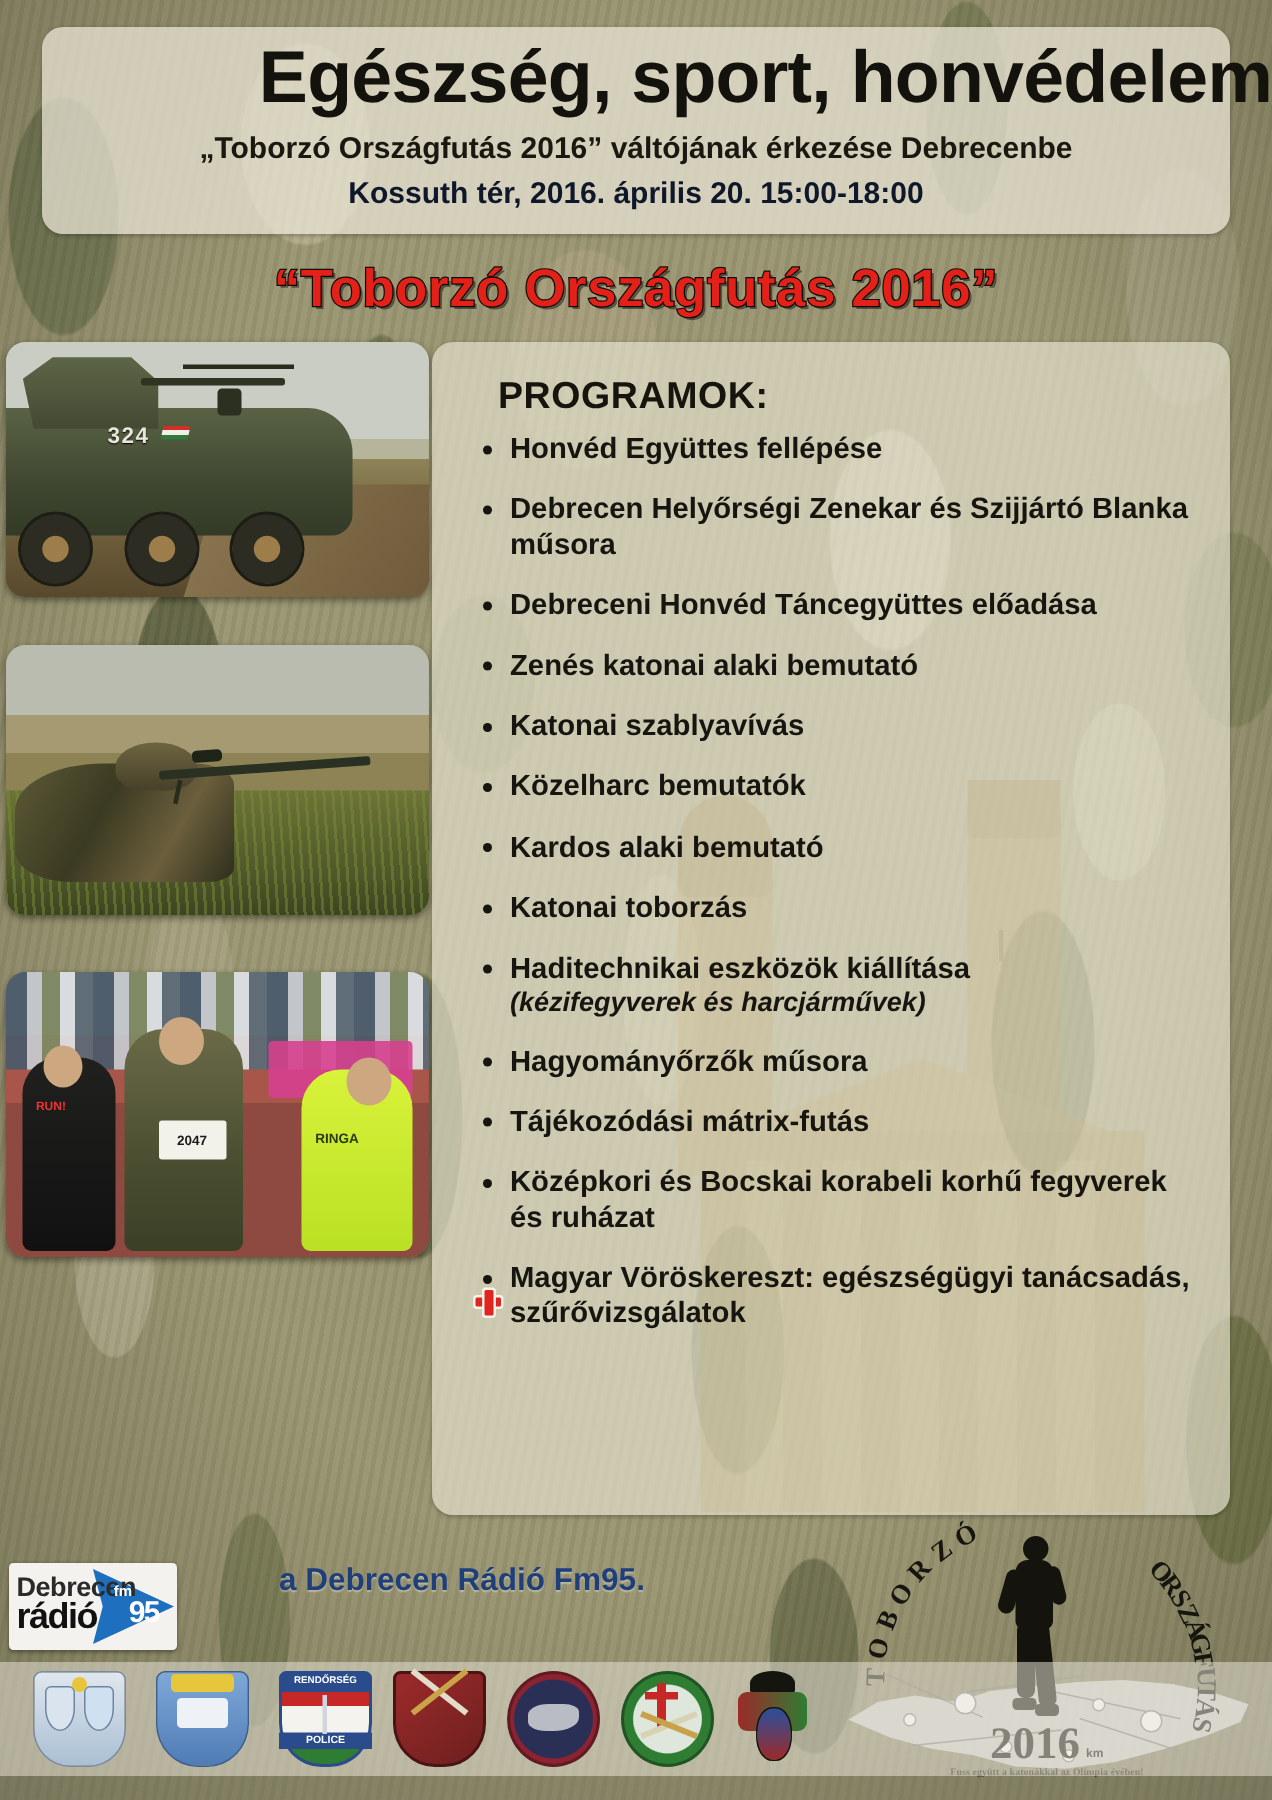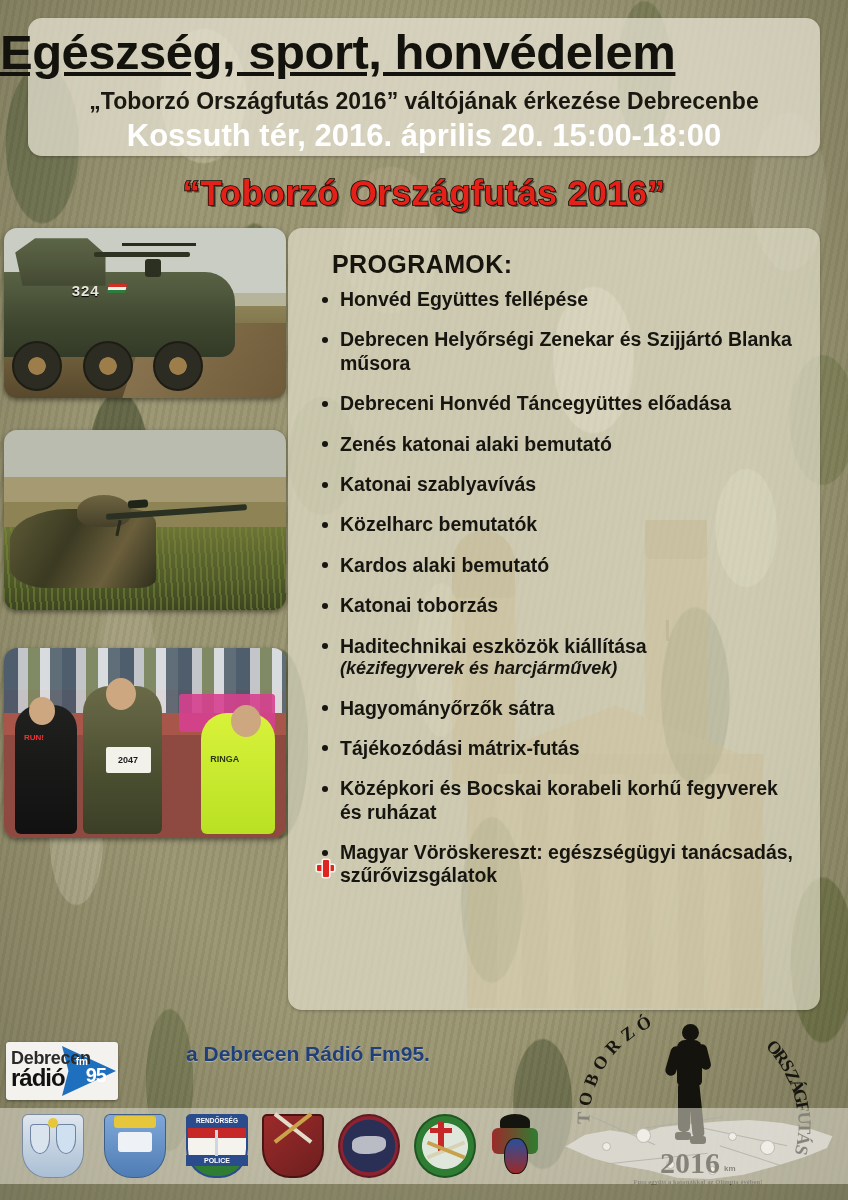--- a/index.html
+++ b/index.html
@@ -53,31 +53,31 @@
     position:absolute;border-radius:14px;
     background:rgba(233,230,213,.74);
     box-shadow:0 1px 3px rgba(0,0,0,.25);
   }
   #header-panel{left:28px;top:18px;width:792px;height:138px;}
   #program-panel{left:288px;top:228px;width:532px;height:782px;
     background:rgba(232,229,210,.66);}
 
   
   #main-title{
-    position:absolute;left:0;right:0;top:24px;text-align:left;
+    position:absolute;left:0;right:0;top:24px;text-align:right;
     font-size:49px;font-weight:bold;color:#14120c;letter-spacing:-.5px;
-    font-family:"Liberation Sans", sans-serif;white-space:nowrap;text-decoration:underline;
+    font-family:"Liberation Sans", sans-serif;white-space:nowrap;
   }
   #subtitle1{
     position:absolute;left:0;right:0;top:88px;text-align:center;
-    font-size:23px;font-weight:bold;color:#1a1810;white-space:nowrap;
+    font-size:20px;font-weight:bold;color:#1a1810;white-space:nowrap;
   }
   #subtitle2{
     position:absolute;left:0;right:0;top:118px;text-align:center;
-    font-size:31px;font-weight:bold;color:#ffffff;white-space:nowrap;
+    font-size:20px;font-weight:bold;color:#0f172a;white-space:nowrap;
   }
   #event-title{
     position:absolute;left:0;width:848px;top:173px;text-align:center;
     font-size:35px;font-weight:bold;color:#e32119;white-space:nowrap;
     -webkit-text-stroke:1.6px #120d08;
     paint-order:stroke fill;
     text-shadow:2px 2px 0 rgba(0,0,0,.45);
     letter-spacing:.5px;
   }
 
@@ -330,21 +330,21 @@
   <ul id="program-list">
       <li><span class="bullet"></span><span>Honvéd Együttes fellépése</span></li>
       <li><span class="bullet"></span><span>Debrecen Helyőrségi Zenekar és Szijjártó Blanka műsora</span></li>
       <li><span class="bullet"></span><span>Debreceni Honvéd Táncegyüttes előadása</span></li>
       <li><span class="bullet"></span><span>Zenés katonai alaki bemutató</span></li>
       <li><span class="bullet"></span><span>Katonai szablyavívás</span></li>
       <li><span class="bullet"></span><span>Közelharc bemutatók</span></li>
       <li><span class="bullet"></span><span>Kardos alaki bemutató</span></li>
       <li><span class="bullet"></span><span>Katonai toborzás</span></li>
       <li><span class="bullet"></span><span>Haditechnikai eszközök kiállítása</span><span class="sub">(kézifegyverek és harcjárművek)</span></li>
-      <li><span class="bullet"></span><span>Hagyományőrzők sátra</span></li>
+      <li><span class="bullet"></span><span>Hagyományőrzők műsora</span></li>
       <li><span class="bullet"></span><span>Tájékozódási mátrix-futás</span></li>
       <li><span class="bullet"></span><span>Középkori és Bocskai korabeli korhű fegyverek és ruházat</span></li>
       <li><span class="bullet"></span></li>
       <li class="no-bullet"><span class="redcross">
           <span class="h"></span>
           <span class="v"></span>
         </span><span>Magyar Vöröskereszt: egészségügyi tanácsadás, szűrővizsgálatok</span></li>
     </ul>
 
   <div id="radio-logo">

